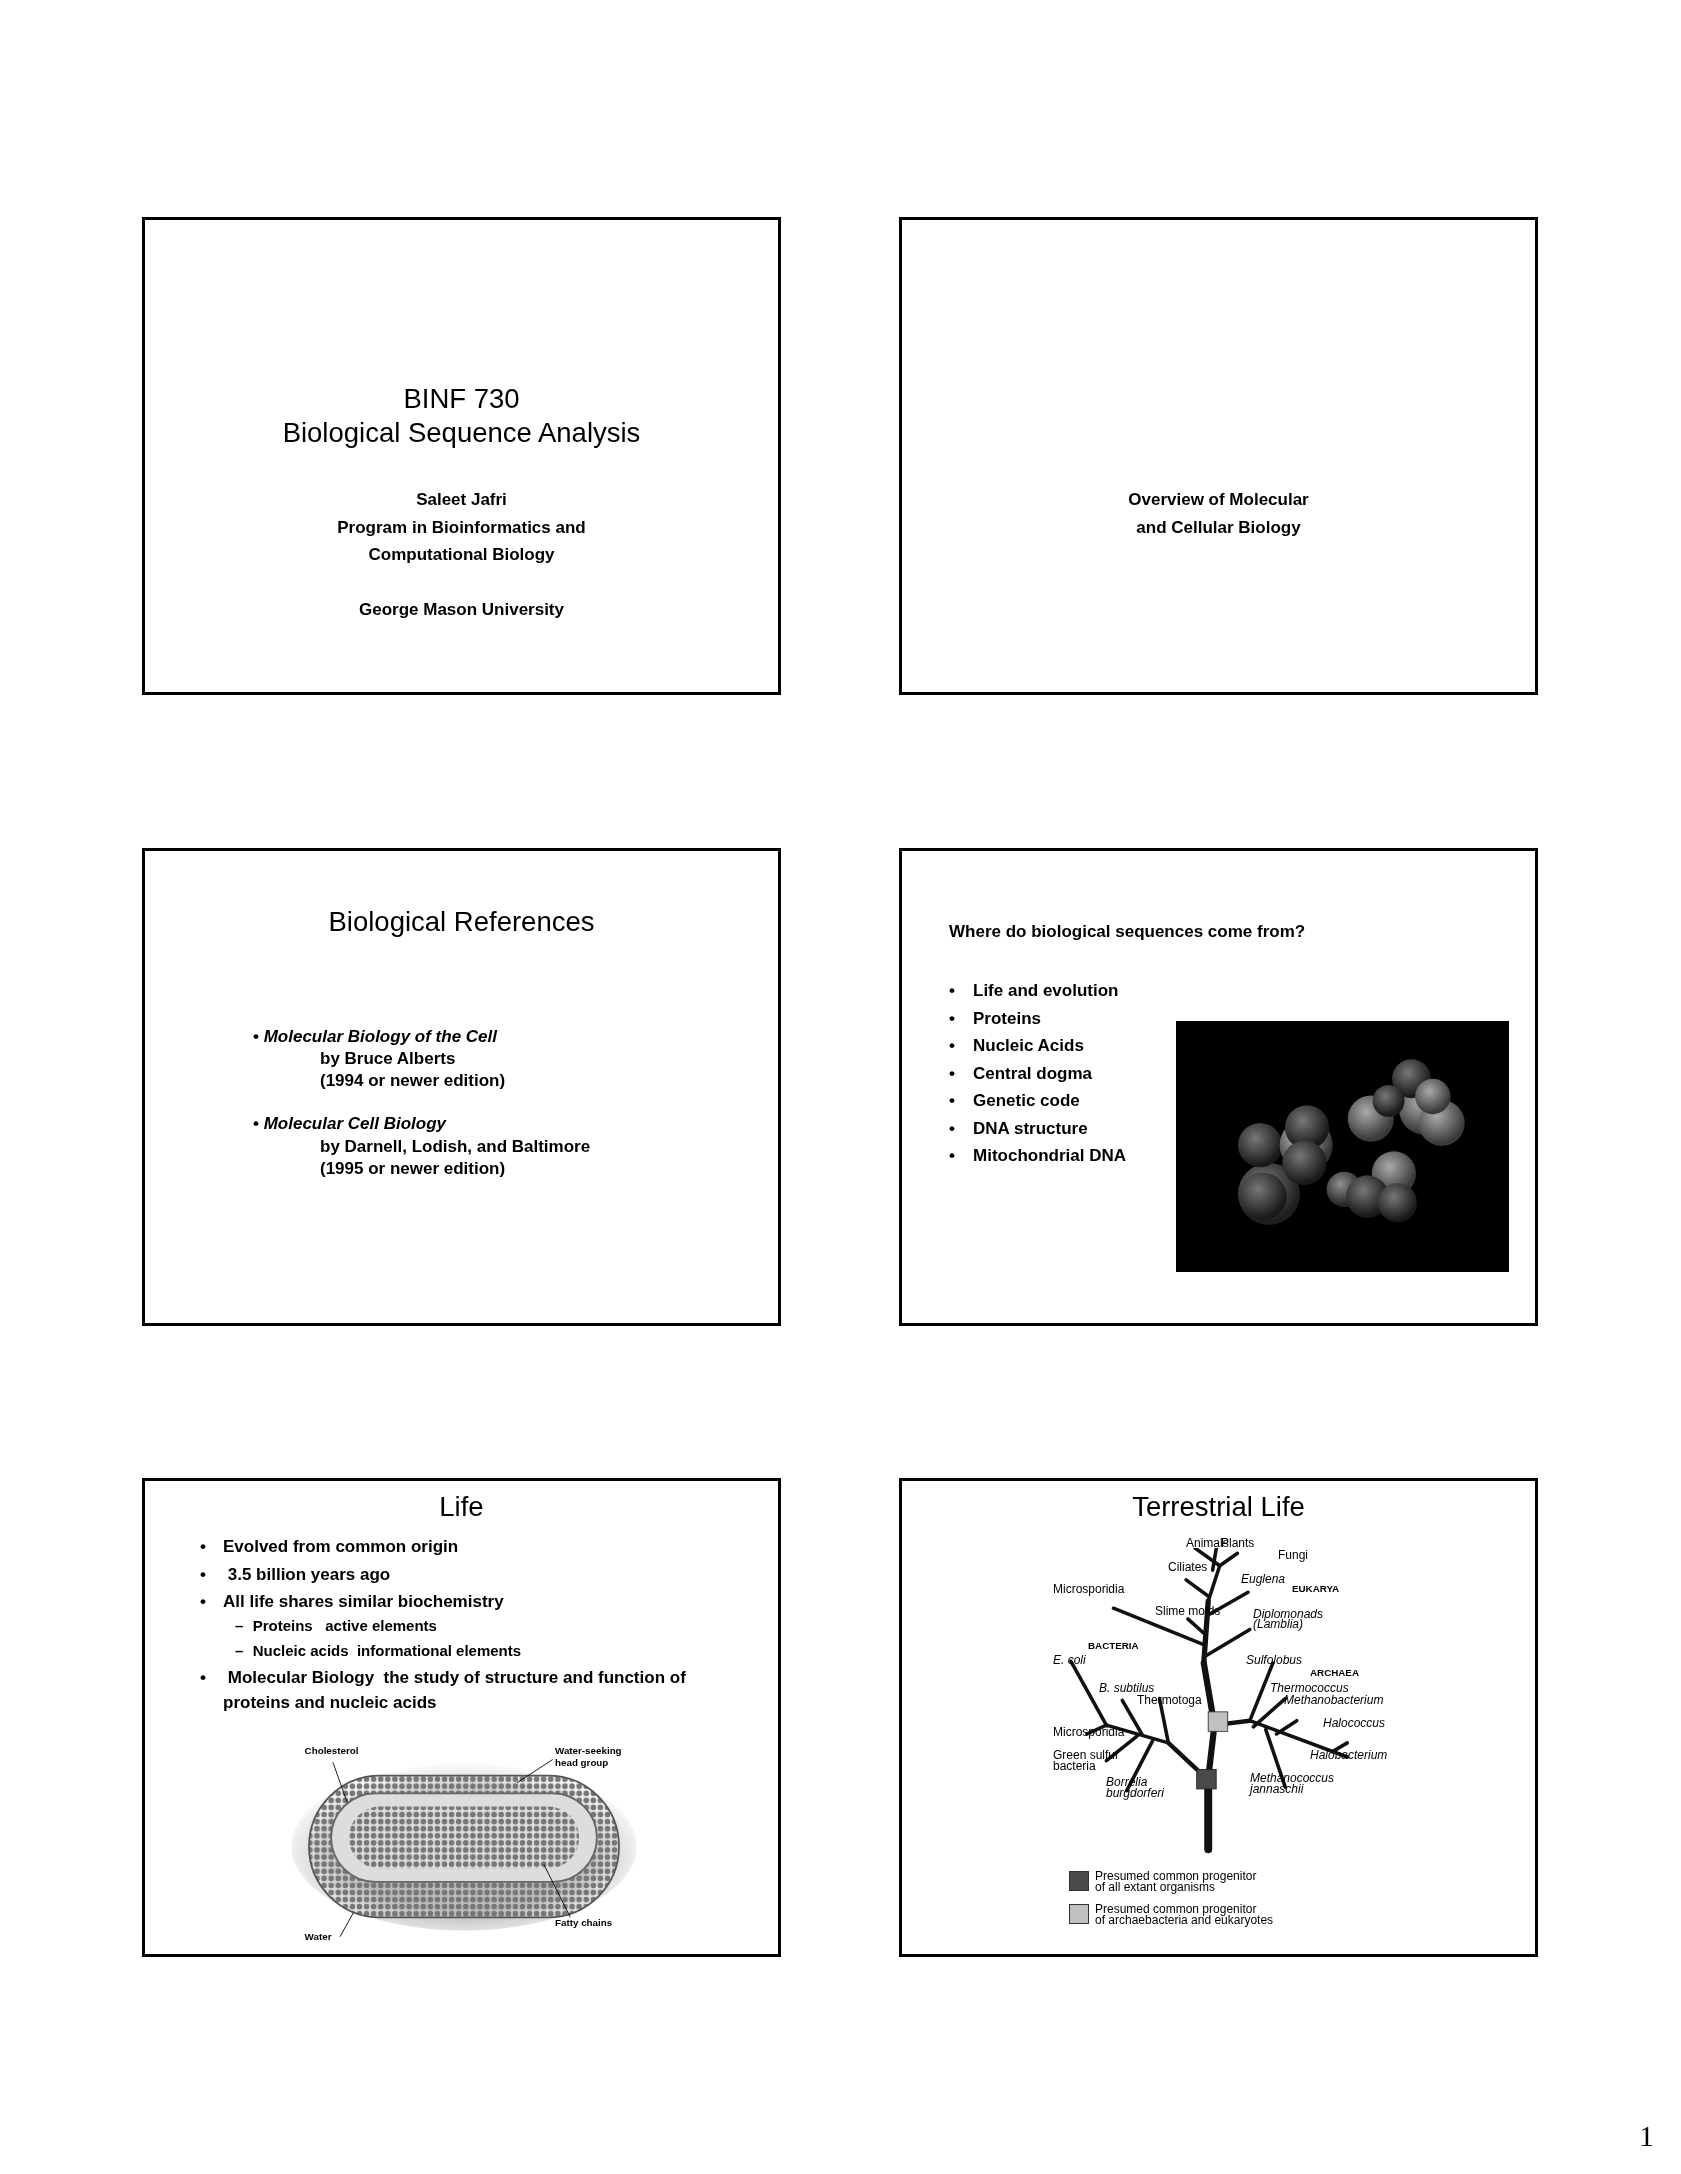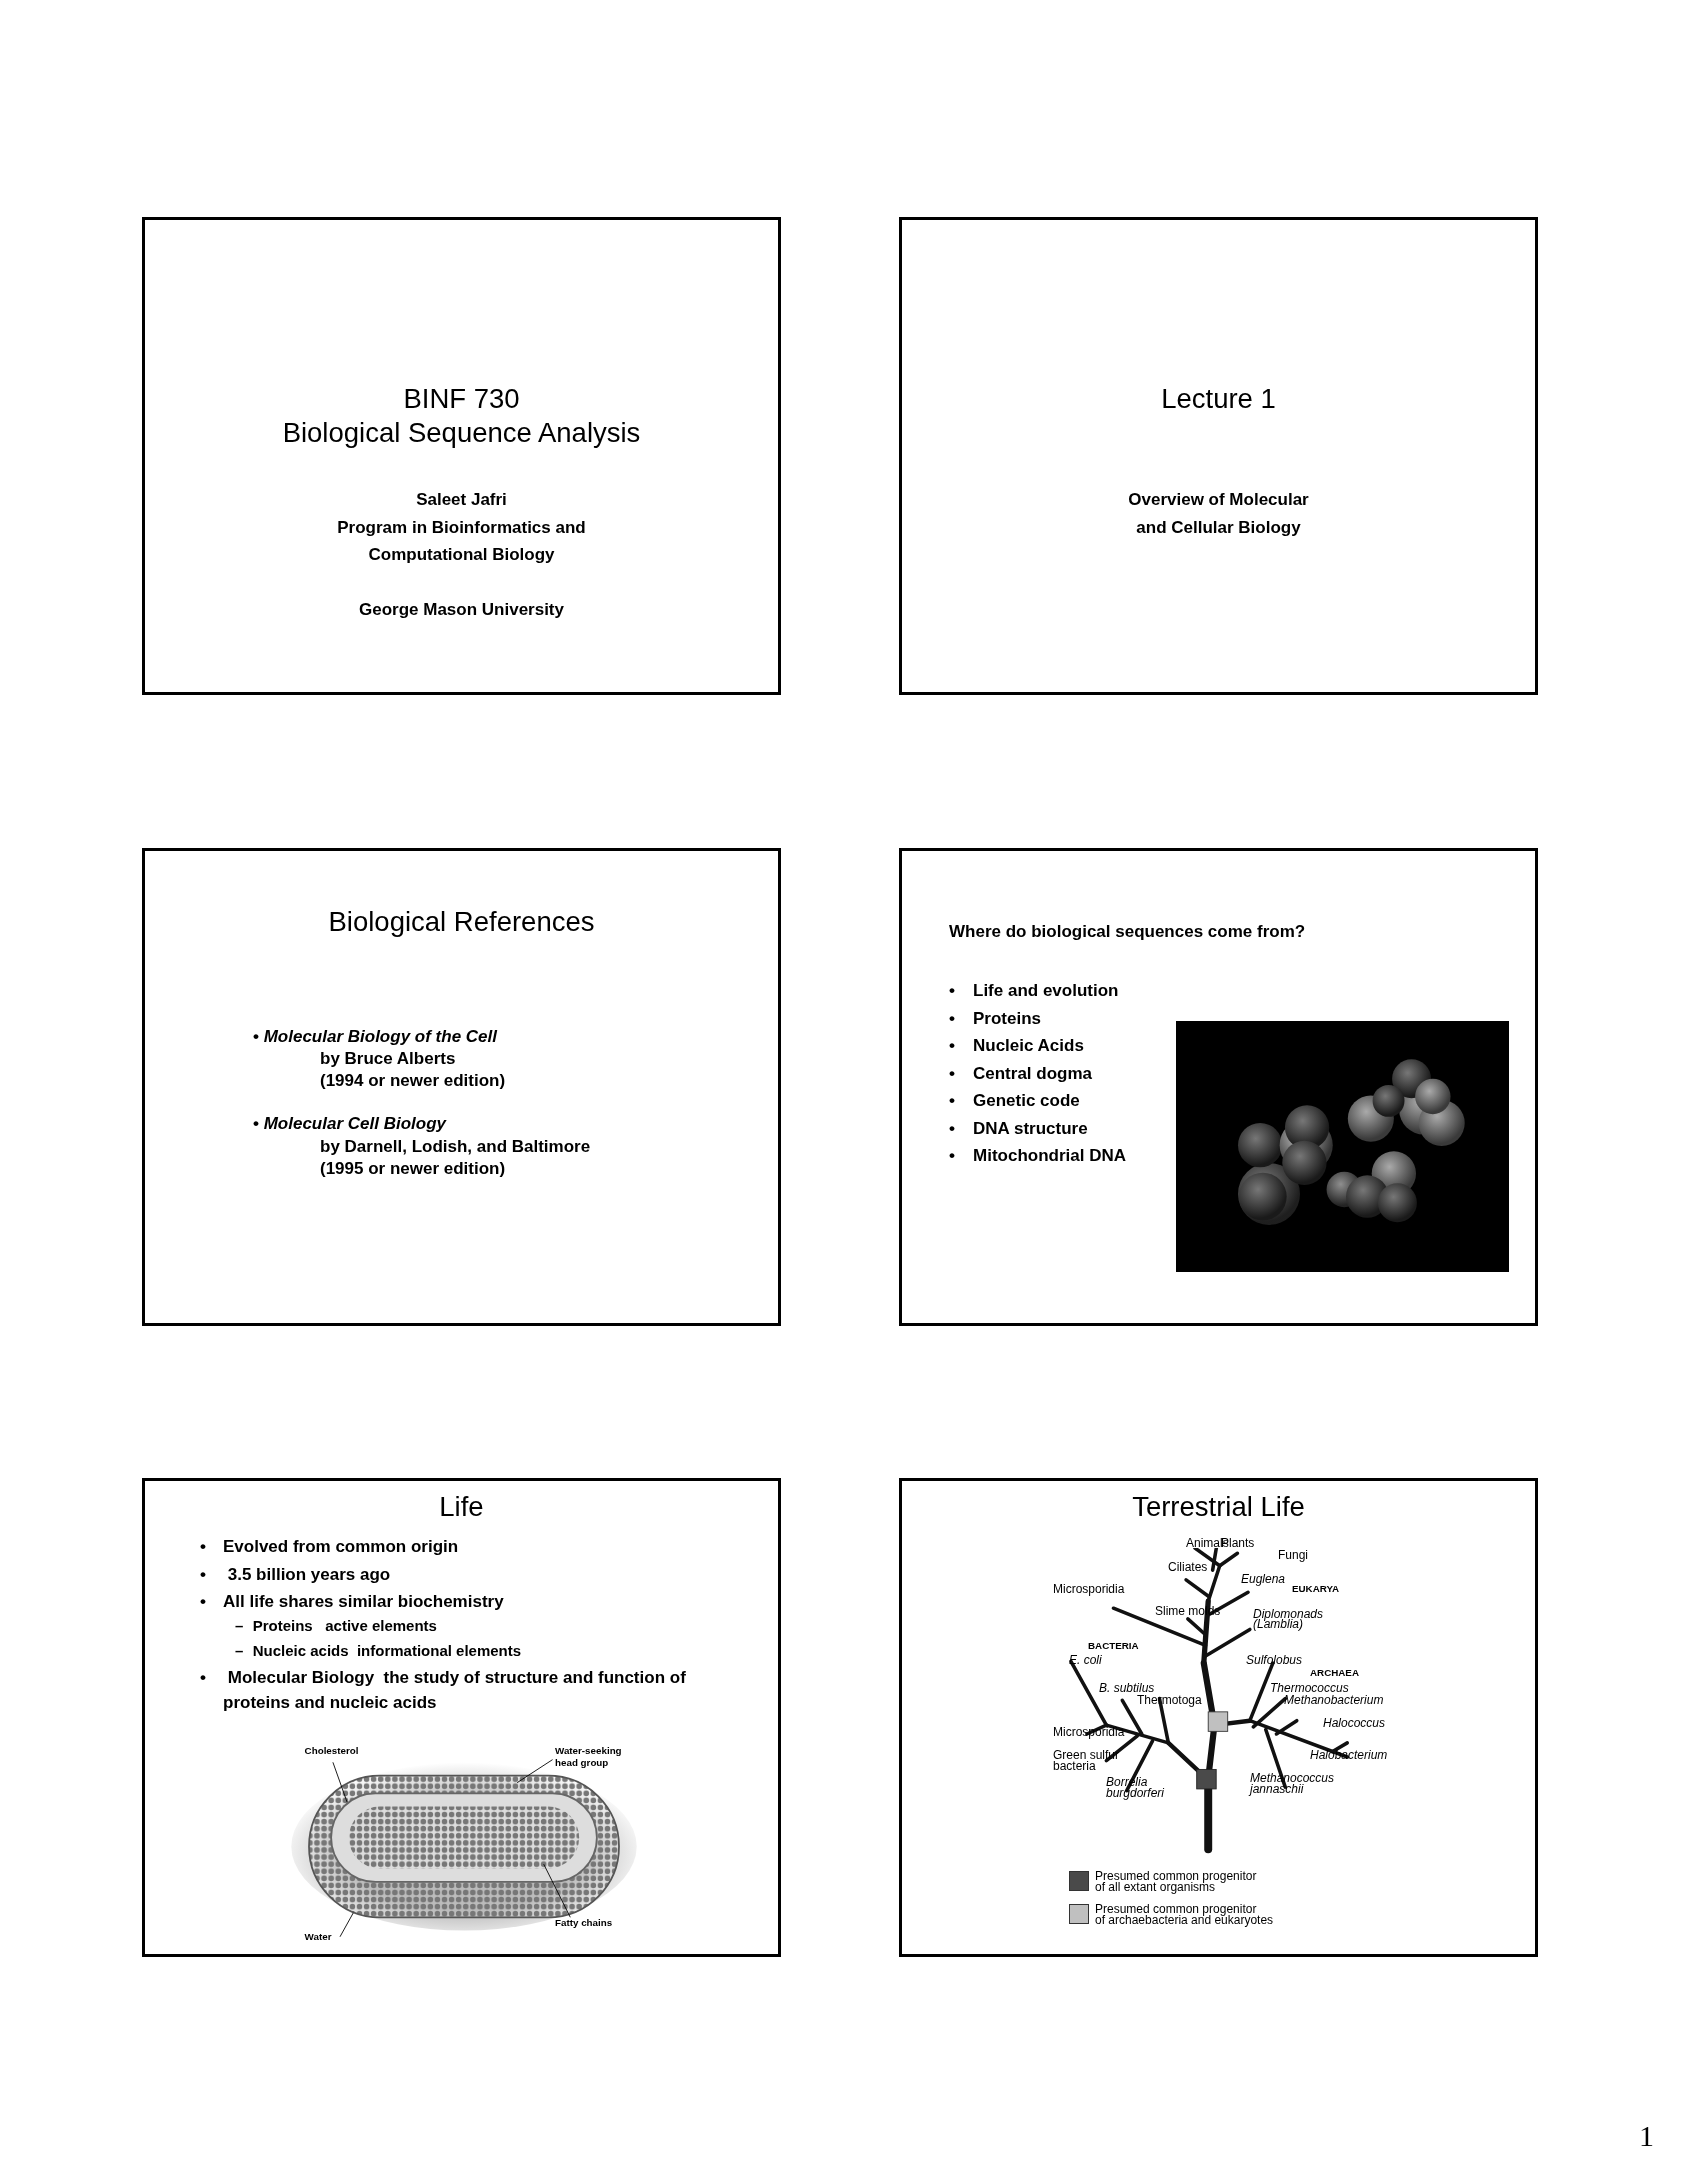--- a/index.html
+++ b/index.html
@@ -23,21 +23,20 @@
 <div class="slide" style="left:142px;top:217px;width:639px;height:478px;">
   <div class="abs center title" style="top:163px;">BINF 730</div>
   <div class="abs center title" style="top:197px;">Biological Sequence Analysis</div>
   <div class="abs center body-b" style="top:270px;">Saleet Jafri</div>
   <div class="abs center body-b" style="top:298px;">Program in Bioinformatics and</div>
   <div class="abs center body-b" style="top:325px;">Computational Biology</div>
   <div class="abs center body-b" style="top:380px;">George Mason University</div>
 </div>
 
 <div class="slide" style="left:899px;top:217px;width:639px;height:478px;">
-  <div class="abs center title" style="top:163px;">Lecture 1</div>
   <div class="abs center body-b" style="top:270px;">Overview of Molecular</div>
   <div class="abs center body-b" style="top:298px;">and Cellular Biology</div>
 </div>
 
 <div class="slide" style="left:142px;top:848px;width:639px;height:478px;">
   <div class="abs center title" style="top:55px;">Biological References</div>
   <div class="abs body-b" style="left:108px;top:176px;">
     <span>•</span>
     <span class="ital">Molecular Biology of the Cell</span>
   </div>
@@ -182,21 +181,21 @@
     <div class="abs small" style="left:168px;top:-12.4px;">Plants</div>
     <div class="abs small" style="left:188px;top:0px;padding-left:37px;">Fungi</div>
     <div class="abs small" style="left:115px;top:12.4px;">Ciliates</div>
     <div class="abs small ital" style="left:188px;top:24px;">Euglena</div>
     <div class="abs tiny-b" style="left:239px;top:35px;">EUKARYA</div>
     <div class="abs small" style="left:0px;top:34px;">Microsporidia</div>
     <div class="abs small" style="left:102px;top:56px;">Slime molds</div>
     <div class="abs small ital" style="left:200px;top:59px;">Diplomonads</div>
     <div class="abs small ital" style="left:200px;top:69px;">(Lamblia)</div>
     <div class="abs tiny-b" style="left:35px;top:92px;">BACTERIA</div>
-    <div class="abs small ital" style="left:16px;top:105px;">E. coli</div>
+    <div class="abs small ital" style="left:0px;top:105px;">E. coli</div>
     <div class="abs small ital" style="left:193px;top:105px;">Sulfolobus</div>
     <div class="abs tiny-b" style="left:257px;top:119px;">ARCHAEA</div>
     <div class="abs small ital" style="left:46px;top:133px;">B. subtilus</div>
     <div class="abs small ital" style="left:217px;top:133px;">Thermococcus</div>
     <div class="abs small" style="left:84px;top:145px;">Thermotoga</div>
     <div class="abs small ital" style="left:231px;top:145px;">Methanobacterium</div>
     <div class="abs small ital" style="left:270px;top:168px;">Halococcus</div>
     <div class="abs small" style="left:0px;top:177px;">Microsporidia</div>
     <div class="abs small" style="left:0px;top:200px;">Green sulfur</div>
     <div class="abs small" style="left:0px;top:211px;">bacteria</div>

